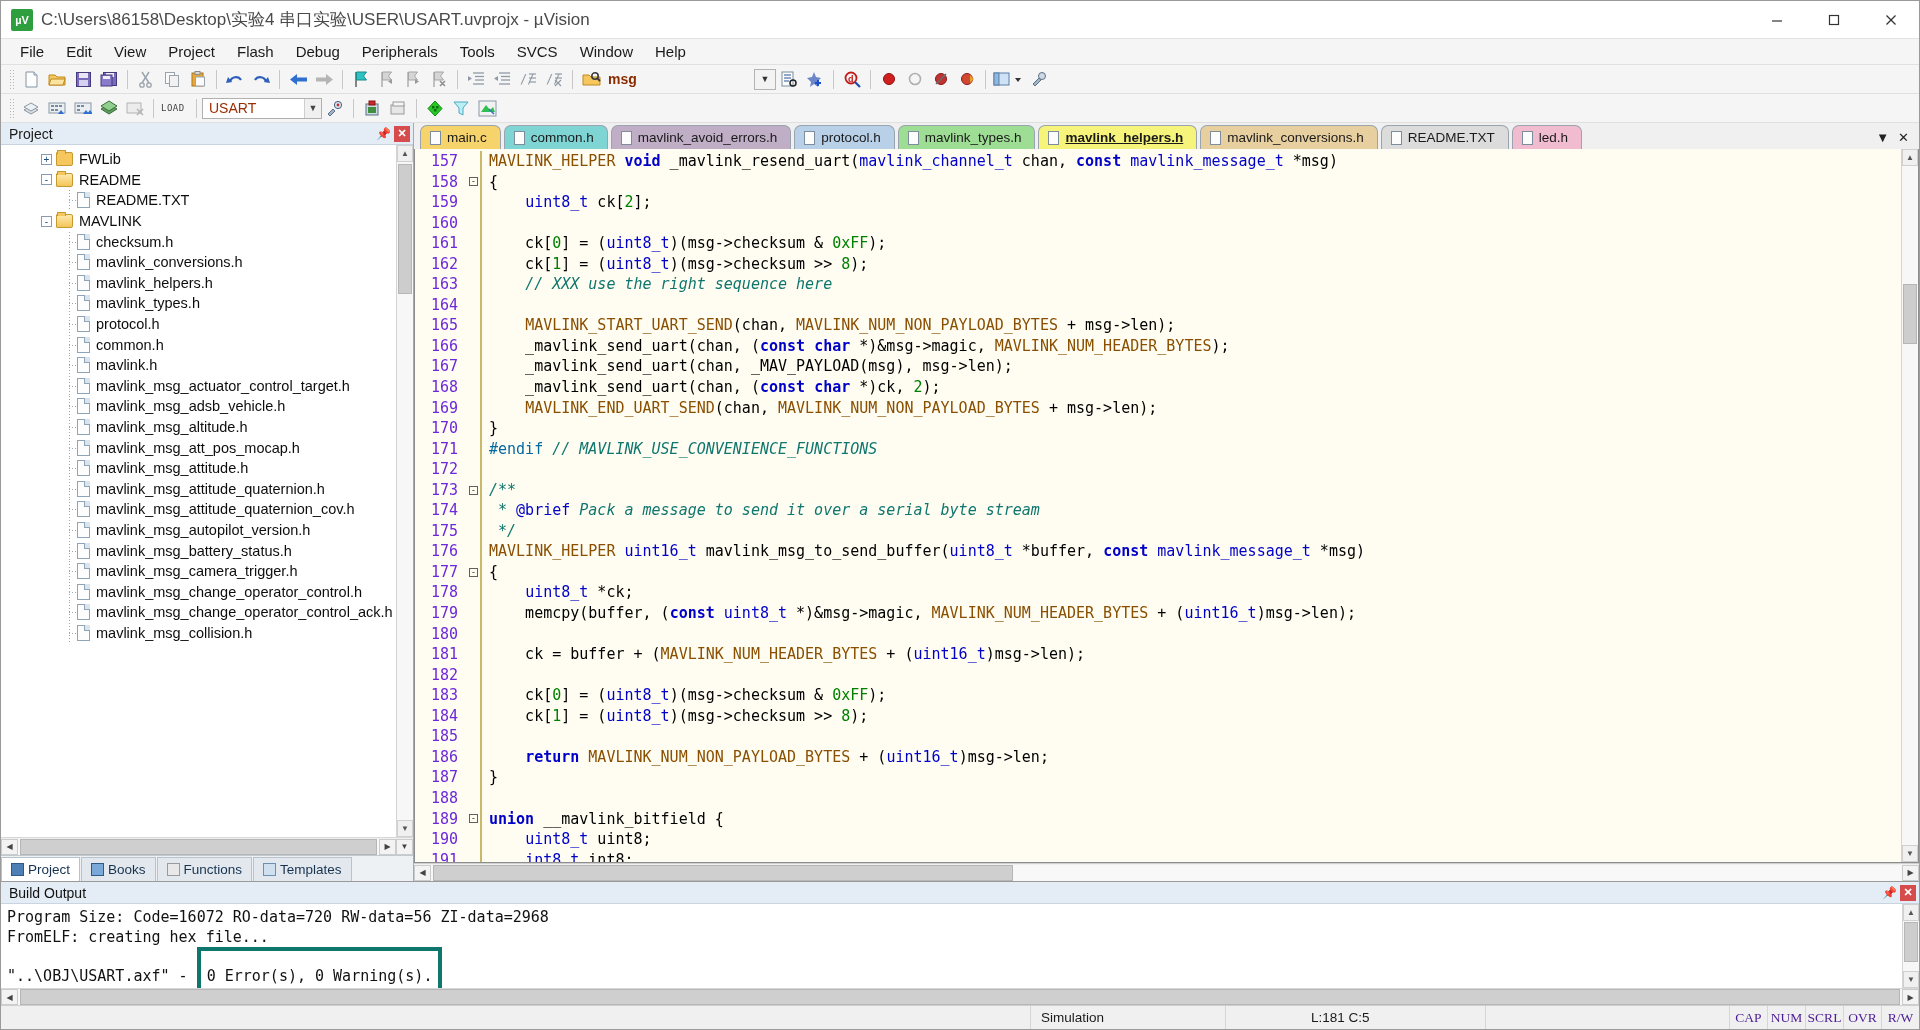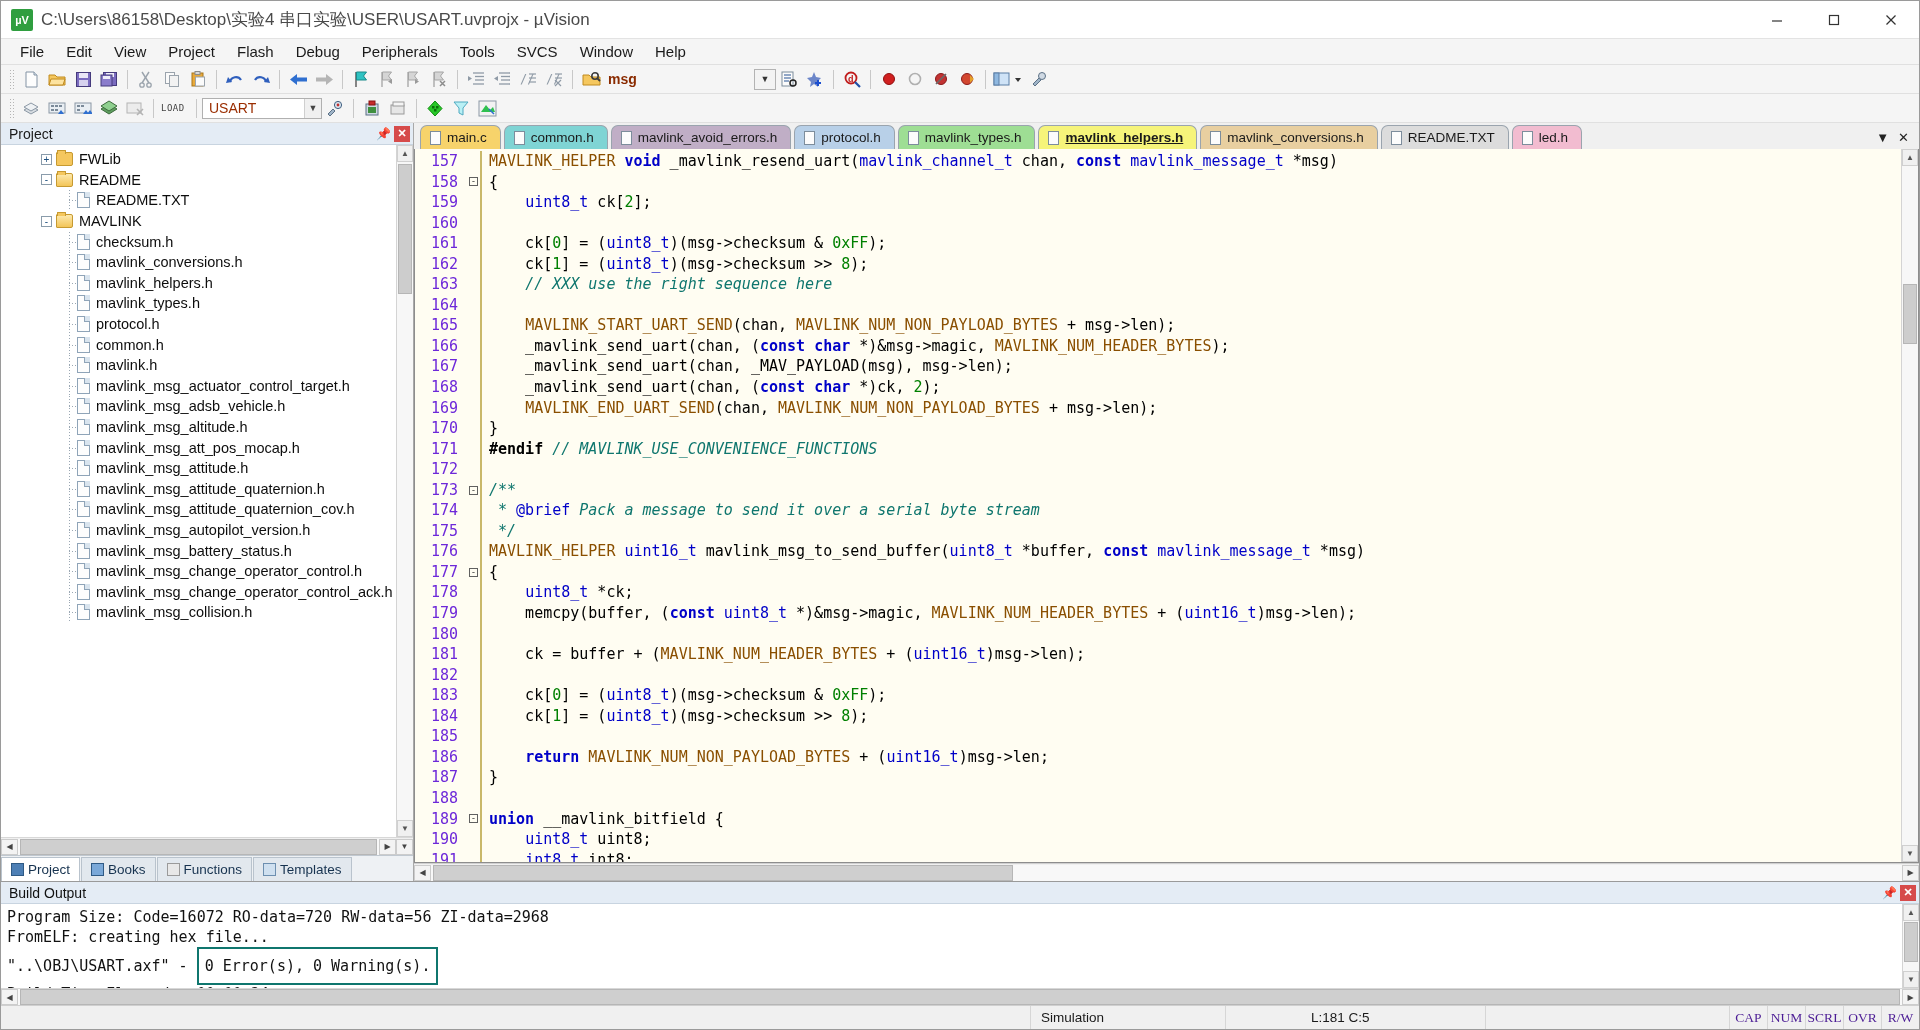--- a/index.html
+++ b/index.html
@@ -133,34 +133,34 @@
           color:#333; font-size:11px; }
   .foldbox { width:9px; height:9px; border:1px solid #606060; background:#fffdf2;
              display:flex; align-items:center; justify-content:center; line-height:7px; font-size:9px;}
   .bar { width:2px; background:#c9b86a; align-self:stretch; flex:none; margin-right:7px; }
   .ctext { flex:1; }
   .k { color:#0000c8; font-weight:bold; }      
   .m { color:#8a4f00; }                        
   .t { color:#0000c8; }                        
   .c { color:#0f766e; font-style:italic; }     
   .n { color:#008000; }                        
-  .p { color:#000000; font-weight:bold; }
+  .p { color:#0369a1; font-weight:normal; }
   .code-h { height:18px; background:#f0f0f0; display:flex; align-items:center; flex:none;
             border-top:1px solid #d0d0d0; }
 
   
   .build { height:124px; display:flex; flex-direction:column; flex:none; background:#fff;
            border-top:1px solid #9a9a9a; }
   .build-head { height:22px; background:#e4ecf5; display:flex; align-items:center;
                 padding-left:8px; font-size:14px; color:#111; border-bottom:1px solid #c8d4e0; flex:none;}
   .build-body { flex:1; display:flex; min-height:0; background:#fff; }
   .build-text { flex:1; font-family:"DejaVu Sans Mono", monospace; font-size:15px;
                 line-height:19.5px; padding:4px 0 0 6px; white-space:pre; color:#111;
                 position:relative; overflow:hidden; }
-  .redbox { border:2px solid #0f766e; display:inline-block; padding:8px 6px; line-height:18px; }
+  .redbox { border:4px solid #0f766e; display:inline-block; padding:16px 6px; line-height:18px; }
   .build-hscroll { height:17px; background:#f0f0f0; display:flex; align-items:center;
                    border-top:1px solid #d8d8d8; flex:none; }
 
   
   .status { height:24px; background:#f0f0f0; display:flex; align-items:center;
             border-top:1px solid #cfcfcf; font-size:13.5px; color:#1a1a1a; flex:none; }
   .st-cell { height:100%; display:flex; align-items:center; padding:0 10px;
              border-right:1px solid #d6d6d6; }
   .st-flags { margin-left:auto; display:flex; height:100%; }
   .st-flag { width:38px; display:flex; align-items:center; justify-content:center;
@@ -653,20 +653,26 @@
               <div style="width: 62px; flex: 0 0 auto;"></div>
               <div class="connector"></div>
               <div class="fileicon"></div>
               <span>mavlink_msg_autopilot_version.h</span>
             </div>
             <div class="trow">
               <div style="width: 62px; flex: 0 0 auto;"></div>
               <div class="connector"></div>
               <div class="fileicon"></div>
               <span>mavlink_msg_battery_status.h</span>
+            </div>
+            <div class="trow">
+              <div style="width: 62px; flex: 0 0 auto;"></div>
+              <div class="connector"></div>
+              <div class="fileicon"></div>
+              <span>mavlink_msg_camera_trigger.h</span>
             </div>
             <div class="trow">
               <div style="width: 62px; flex: 0 0 auto;"></div>
               <div class="connector"></div>
               <div class="fileicon"></div>
               <span>mavlink_msg_change_operator_control.h</span>
             </div>
             <div class="trow">
               <div style="width: 62px; flex: 0 0 auto;"></div>
               <div class="connector"></div>

